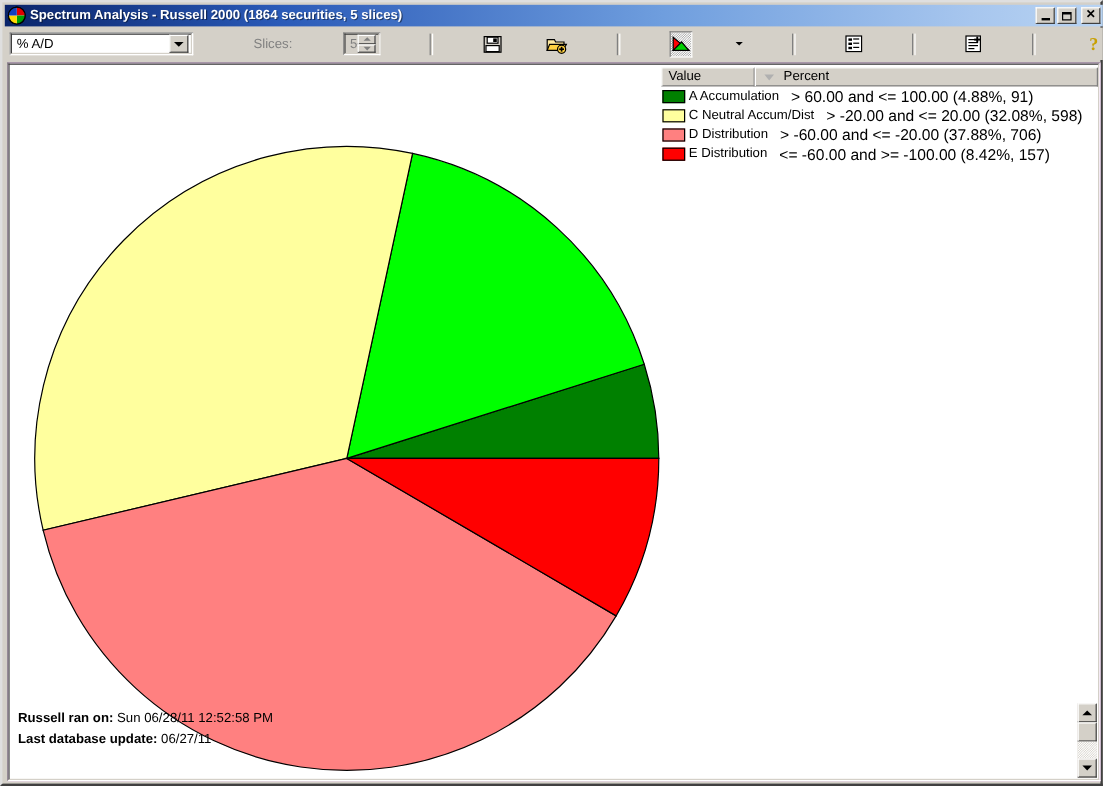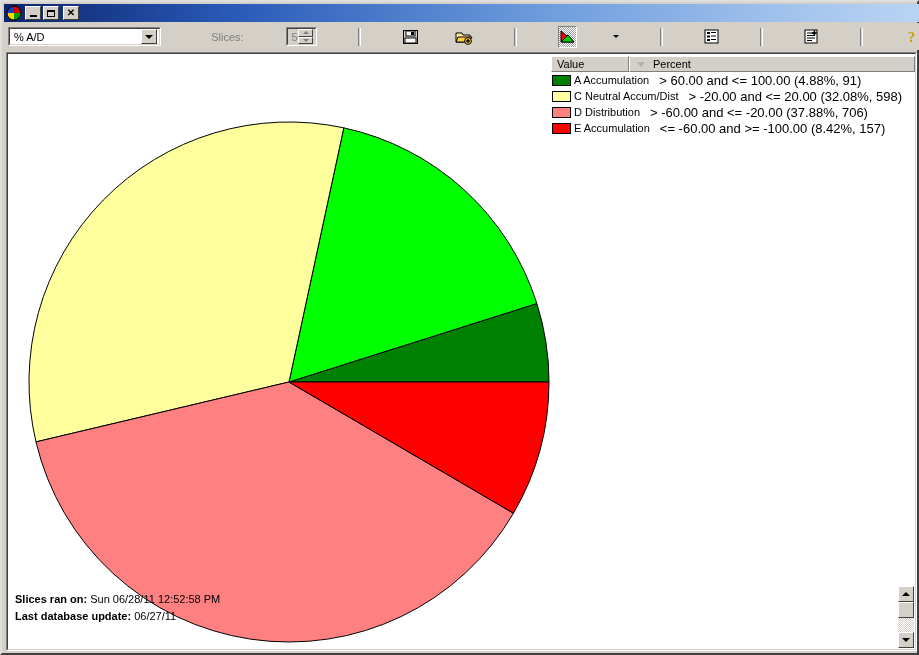--- a/index.html
+++ b/index.html
@@ -198,20 +198,21 @@
     <span class="title-icon">
       <svg width="16" height="16" viewBox="0 0 16 16">
         <circle cx="8" cy="8" r="7" fill="#ffffff" stroke="#000000" stroke-width="1"></circle>
         <path d="M8 8 L8 1 A7 7 0 0 1 15 8 Z" fill="#e00000"></path>
         <path d="M8 8 L15 8 A7 7 0 0 1 8 15 Z" fill="#00a000"></path>
         <path d="M8 8 L8 15 A7 7 0 0 1 1 8 Z" fill="#ffd800"></path>
         <path d="M8 8 L1 8 A7 7 0 0 1 8 1 Z" fill="#1040c0"></path>
         <circle cx="8" cy="8" r="7" fill="none" stroke="#000000" stroke-width="1"></circle>
       </svg>
     </span>
+    <span class="title-text">Spectrum Analysis - Russell 2000 (1864 securities, 5 slices)</span>
     <span class="title-btns">
       <span class="tbtn">
           <span class="gl-min"></span>
         </span>
       <span class="tbtn">
           <span class="gl-max"></span>
         </span>
       <span class="tbtn close">
           <span class="gl-close">✕</span>
         </span>
@@ -348,29 +349,29 @@
               <span class="lbl">C Neutral Accum/Dist</span>
               <span class="rng">&gt; -20.00 and &lt;= 20.00 (32.08%, 598)</span>
             </div>
             <div class="legend-row">
               <span class="swatch" style="background: rgb(255, 128, 128);"></span>
               <span class="lbl">D Distribution</span>
               <span class="rng">&gt; -60.00 and &lt;= -20.00 (37.88%, 706)</span>
             </div>
             <div class="legend-row">
               <span class="swatch" style="background: rgb(255, 0, 0);"></span>
-              <span class="lbl">E Accumulation</span>
+              <span class="lbl">E Distribution</span>
               <span class="rng">&lt;= -60.00 and &gt;= -100.00 (8.42%, 157)</span>
             </div>
           </div>
       </div>
 
       <div class="footer">
         <div class="ftr-line">
-          <b>Slices ran on:</b>
+          <b>Russell ran on:</b>
           <span>Sun 06/28/11 12:52:58 PM</span>
         </div>
         <div class="ftr-line">
           <b>Last database update:</b>
           <span>06/27/11</span>
         </div>
       </div>
 
       <div class="vscroll">
         <div class="sc-btn">

